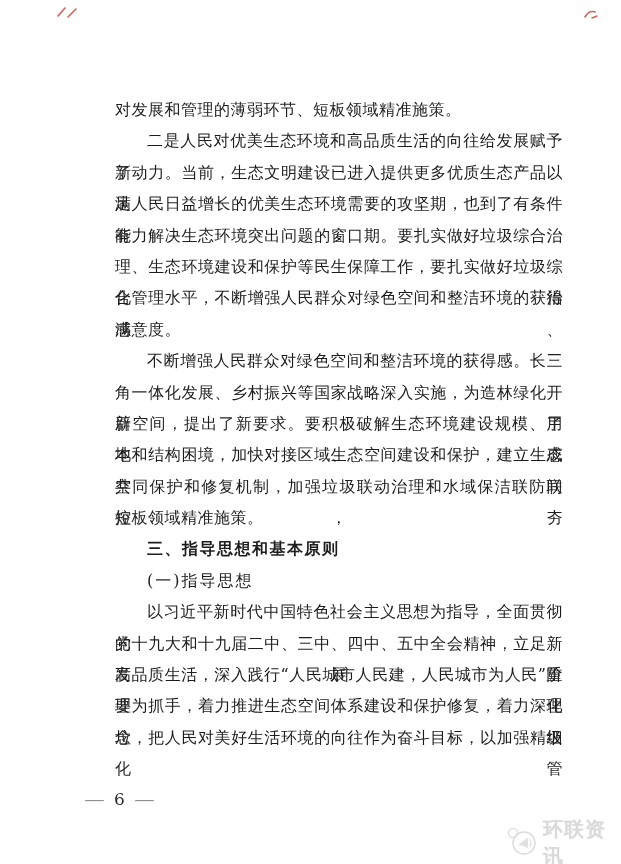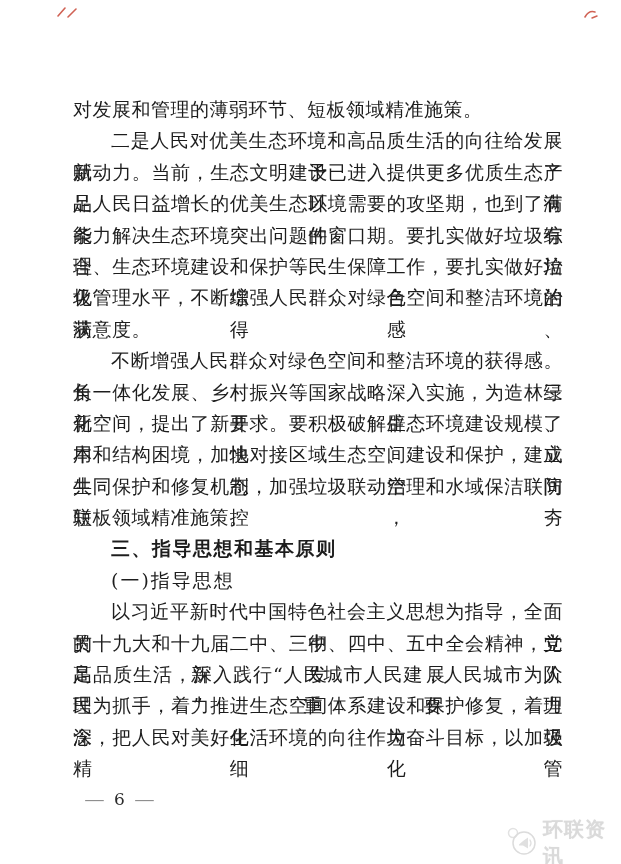--- a/index.html
+++ b/index.html
@@ -8,27 +8,28 @@
     width:621px;height:864px;
     background:#ffffff;
     overflow:hidden;
     font-family:"DejaVu Serif","Liberation Serif",serif;
   }
   .text-block{
     position:absolute;
     left:73px;top:94px;width:490px;
   }
   .line{
-    font-size:19px;
+    font-size:16px;
     line-height:31.4px;
     height:31.4px;
     color:#1d1d1d;
     letter-spacing:0.5px;
     text-align:left;
     white-space:normal;
+    margin-left:42px;
   }
   .line.justify{
     text-align:justify;
     text-align-last:justify;
   }
   .line.indent{ text-indent:2em; }
   .line.heading-bold{
     font-family:Liberation Sans, sans-serif;
     font-weight:bold;
     letter-spacing:1.5px;

